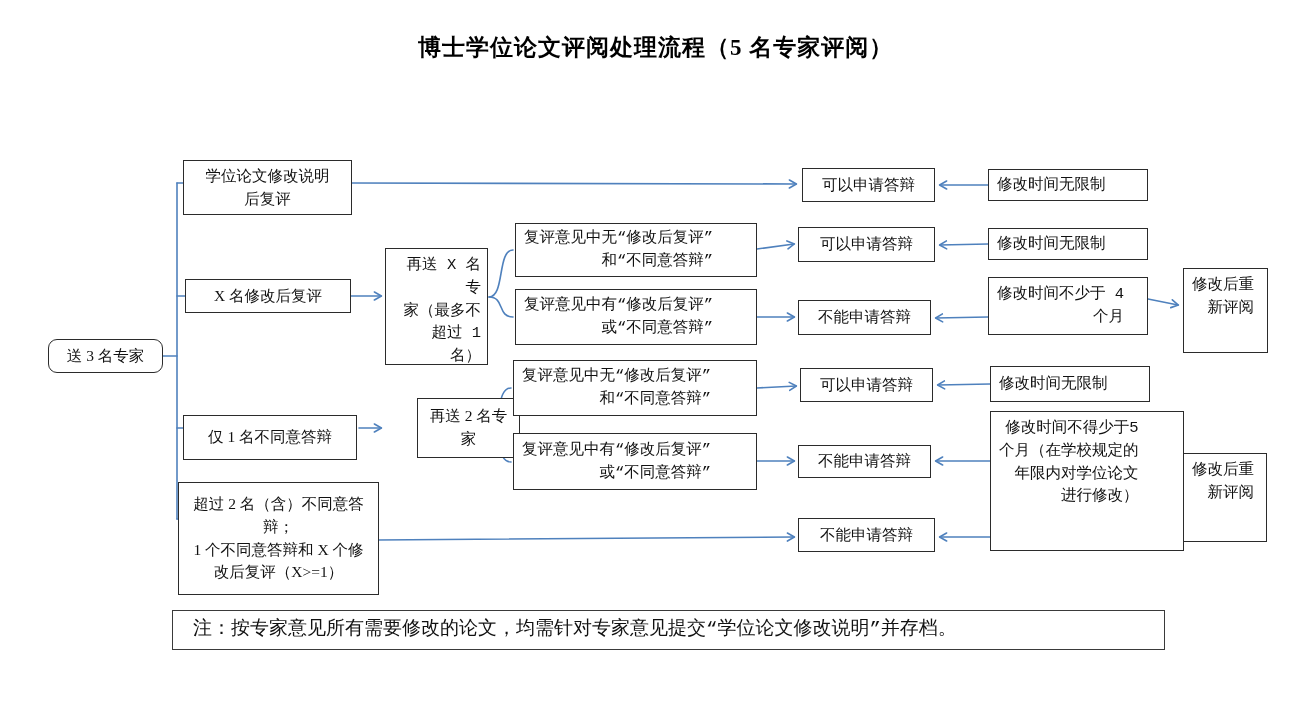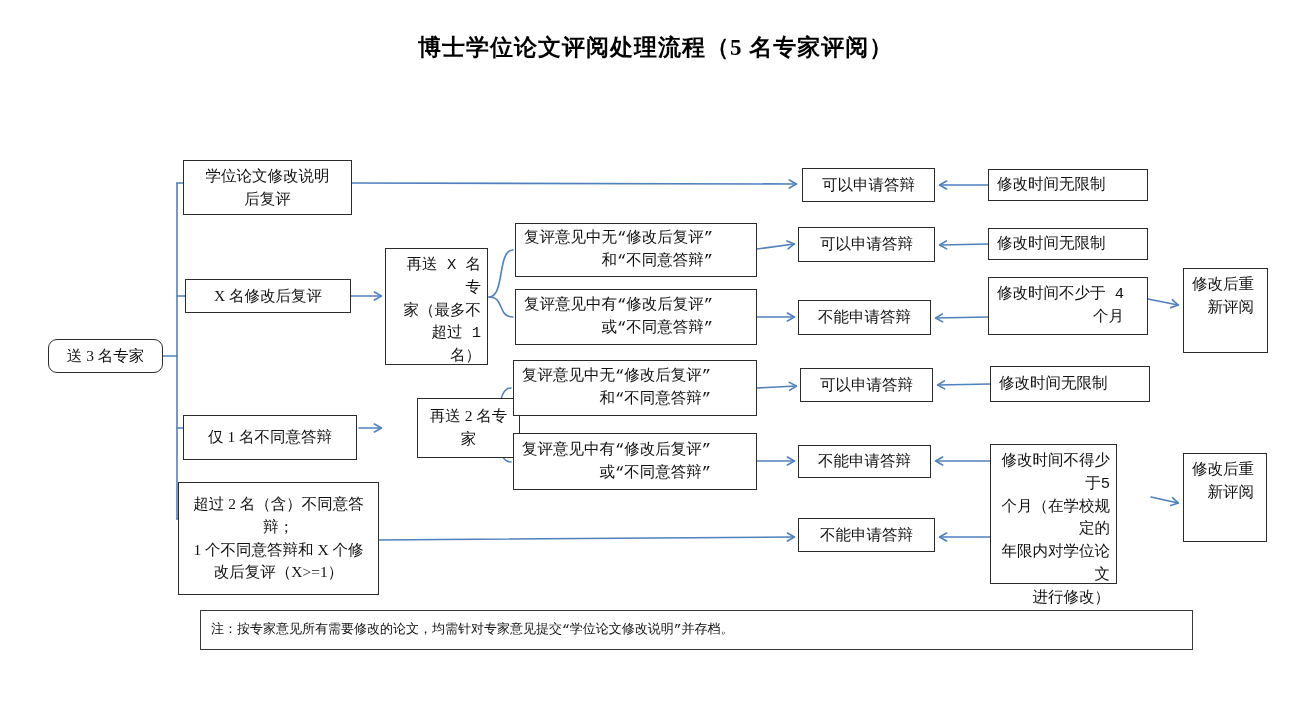--- a/index.html
+++ b/index.html
@@ -27,21 +27,21 @@
     display:flex;align-items:center;justify-content:center;
     text-align:center;
     font-size:15.5px;line-height:1.47;
     white-space:pre-line;
     padding:2px 4px;
   }
   .node.left{justify-content:flex-start;text-align:right;padding-left:8px;padding-right:6px;font-family:Liberation Mono, monospace;}
   .node.top{align-items:flex-start;padding-top:5px;}
   .node.note{
     border-width:1.2px;border-color:#3a3a3a;
-    font-size:13px;padding-left:10px;margin-left:28px;
+    font-size:19px;padding-left:20px;
   }
 </style>
 </head>
 <body>
 
 <div class="canvas">
 
   <div class="title">博士学位论文评阅处理流程（5 名专家评阅）</div>
 
   <svg class="connectors" width="1311" height="704" viewBox="0 0 1311 704">
@@ -114,21 +114,21 @@
       <div class="node" style="left: 798px; top: 227px; width: 137px; height: 35px;">可以申请答辩</div>
       <div class="node" style="left: 798px; top: 300px; width: 133px; height: 35px;">不能申请答辩</div>
       <div class="node" style="left: 800px; top: 368px; width: 133px; height: 34px;">可以申请答辩</div>
       <div class="node" style="left: 798px; top: 445px; width: 133px; height: 33px;">不能申请答辩</div>
       <div class="node" style="left: 798px; top: 518px; width: 137px; height: 34px;">不能申请答辩</div>
       <div class="node left" style="left: 988px; top: 169px; width: 160px; height: 32px;">修改时间无限制</div>
       <div class="node left" style="left: 988px; top: 228px; width: 160px; height: 32px;">修改时间无限制</div>
       <div class="node left" style="left: 988px; top: 277px; width: 160px; height: 58px;">修改时间不少于 4
 个月</div>
       <div class="node left" style="left: 990px; top: 366px; width: 160px; height: 36px;">修改时间无限制</div>
-      <div class="node left top" style="left: 990px; top: 444px; width: 127px; height: 140px;">修改时间不得少于5
+      <div class="node left top" style="left: 990px; top: 411px; width: 194px; height: 140px;">修改时间不得少于5
 个月（在学校规定的
 年限内对学位论文
 进行修改）</div>
       <div class="node left top" style="left: 1183px; top: 268px; width: 85px; height: 85px;">修改后重
 新评阅</div>
       <div class="node left top" style="left: 1183px; top: 453px; width: 84px; height: 89px;">修改后重
 新评阅</div>
       <div class="node left note" style="left: 172px; top: 610px; width: 993px; height: 40px;">注：按专家意见所有需要修改的论文，均需针对专家意见提交“学位论文修改说明”并存档。</div>
     </div>
 

